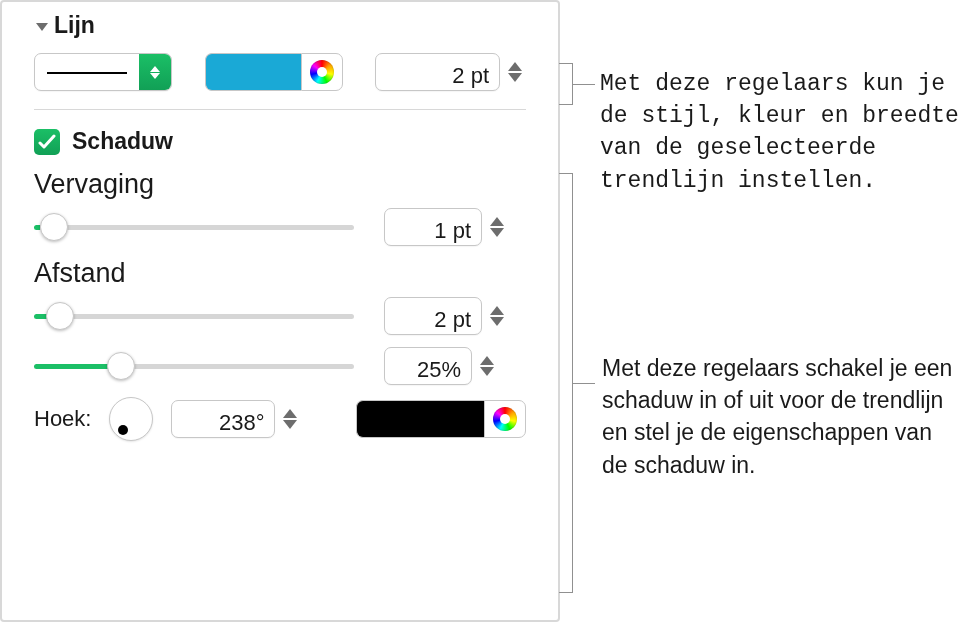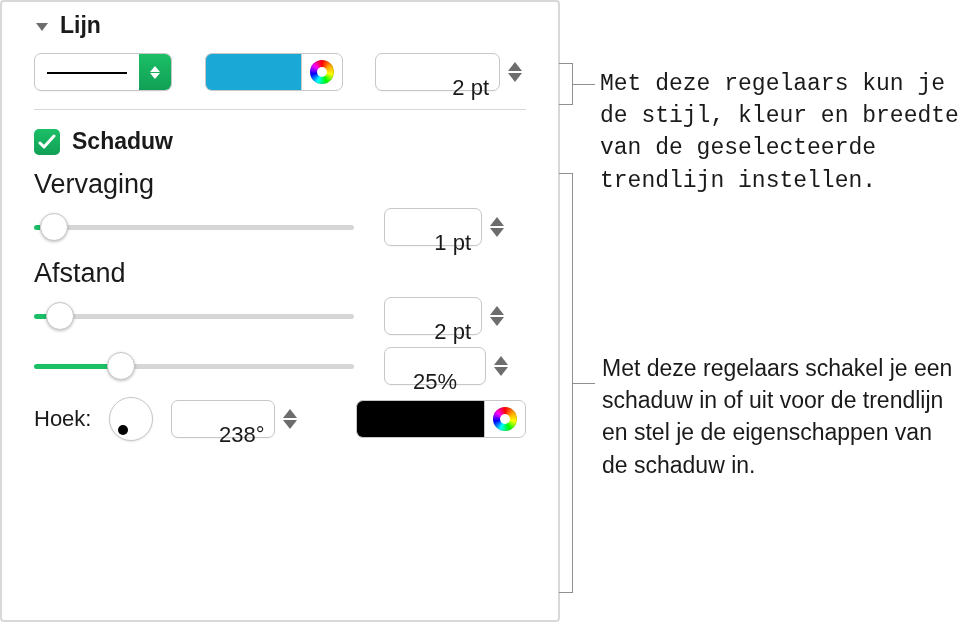--- a/index.html
+++ b/index.html
@@ -16,21 +16,21 @@
       width: 560px;
       height: 622px;
       border: 2px solid #d8d8d8;
       border-radius: 4px;
       padding: 0;
     }
     .section-header {
       display: flex;
       align-items: center;
       padding: 10px 32px 8px 32px;
-      gap: 10px;
+      gap: 4px;
     }
     .section-header .label {
       font-weight: 700;
       font-size: 23px;
     }
     .row {
       display: flex;
       align-items: center;
       padding: 6px 32px;
       gap: 20px;
@@ -113,21 +113,21 @@
       display: flex;
       align-items: center;
       gap: 4px;
     }
     .stepper .field {
       height: 38px;
       border: 1px solid #c7c7c7;
       border-radius: 7px;
       background: #fff;
       text-align: right;
-      padding: 16px 10px;
+      padding: 4px 10px;
       font-size: 22px;
       line-height: 36px;
       box-shadow: 0 1px 1px rgba(0,0,0,.04);
     }
     .stepper .arrows {
       width: 22px; height: 38px;
       display:flex; flex-direction:column; justify-content:center; align-items:center;
       gap:2px;
     }
     .slider {
@@ -297,21 +297,21 @@
             </svg>
         </div>
       </div>
     </div>
   </div>
 
   <div class="slider-block">
     <div class="slider-row">
       <input type="range" class="slider" min="0" max="100" value="25" style="width: 320px; background: linear-gradient(to right, rgb(27, 191, 102) 0%, rgb(27, 191, 102) 25%, rgb(214, 214, 214) 25%, rgb(214, 214, 214) 100%);">
       <div class="stepper">
-        <div class="field" style="width:102px;text-align:center;">25%</div>
+        <div class="field" style="width:88px;">25%</div>
         <div class="arrows">
           <svg width="14" height="9" viewBox="0 0 14 9">
               <polygon class="stepper-caret" points="0,9 14,9 7,0"></polygon>
             </svg>
           <svg width="14" height="9" viewBox="0 0 14 9">
               <polygon class="stepper-caret" points="0,0 14,0 7,9"></polygon>
             </svg>
         </div>
       </div>
     </div>

